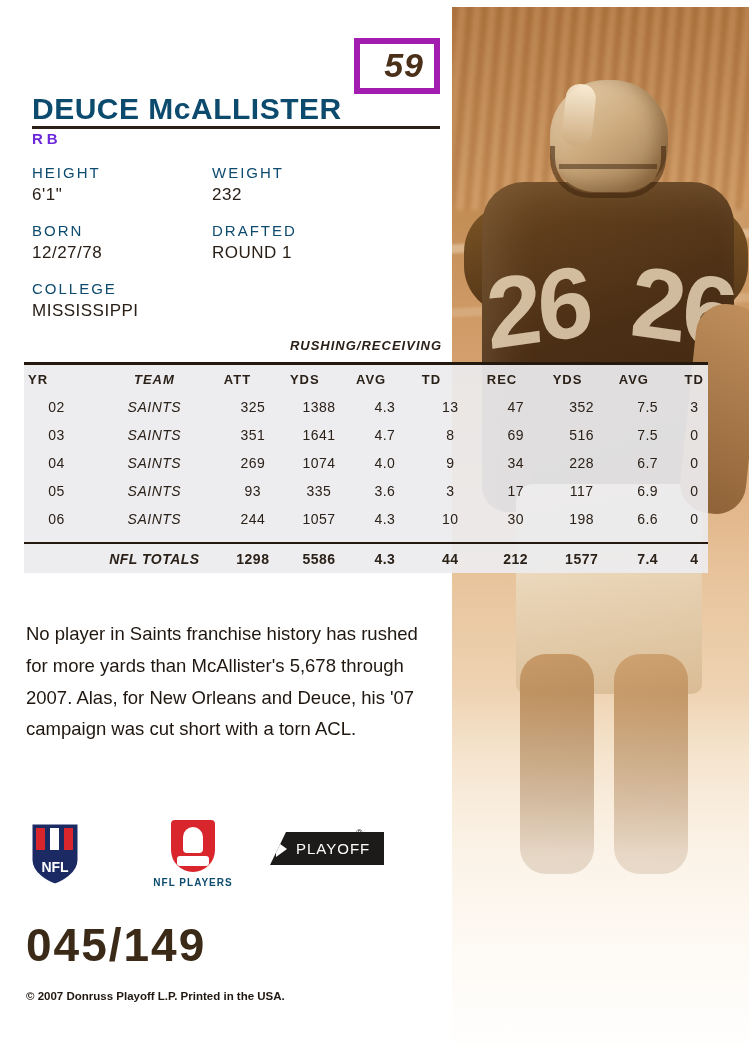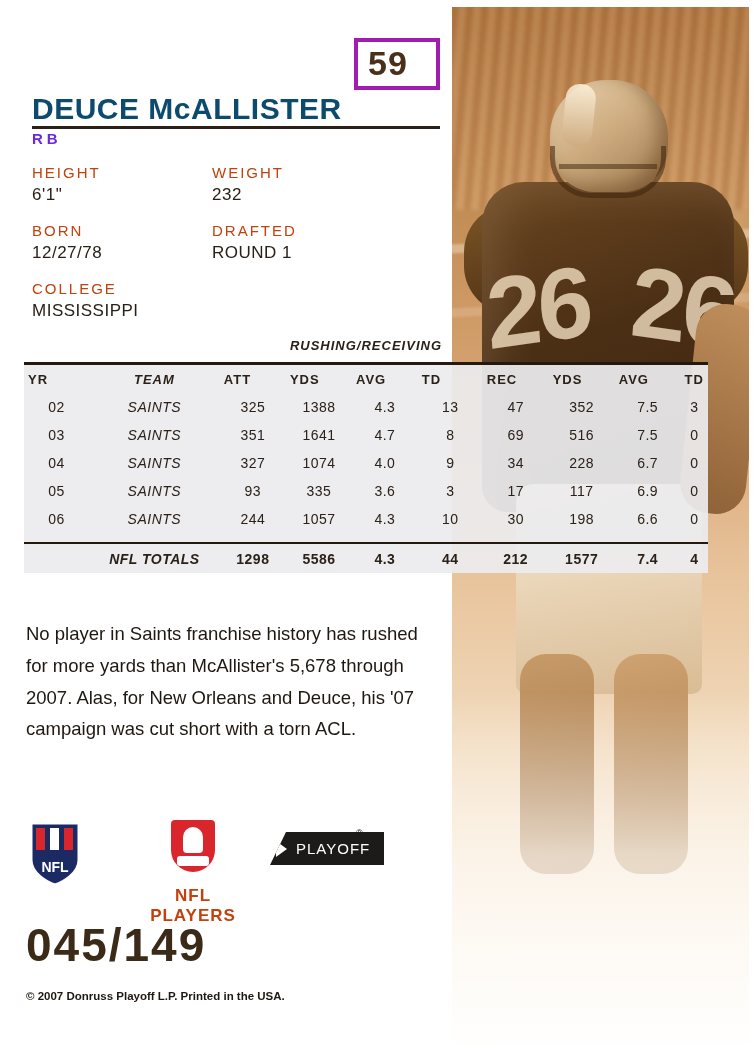--- a/index.html
+++ b/index.html
@@ -96,23 +96,24 @@
   }
 
   
   .info-panel {
     position: absolute; left: 0; top: 0; width: 452px; height: 1052px;
     background: #ffffff;
   }
   .card-number-box {
     position: absolute; right: 12px; top: 38px;
     min-width: 86px; padding: 4px 10px 6px;
-    border: 4px solid #a21caf;
+    border: 6px solid #a21caf;
     background: rgba(255,255,255,0.92);
-    text-align: left;
+    text-align: right;
+    font-style: italic;
   }
   .card-number {
     font-size: 34px; font-weight: bold; color: #4a3018; letter-spacing: 1px; line-height: 1;
   }
   .player-name {
     position: absolute; left: 32px; top: 92px;
     font-size: 30px; font-weight: bold; color: #0c4a6e;
     letter-spacing: 0.5px; white-space: nowrap;
   }
   .name-rule {
@@ -120,21 +121,21 @@
     background: #2b2118;
   }
   .position {
     position: absolute; left: 32px; top: 130px;
     font-size: 15px; font-weight: bold; letter-spacing: 4px; color: #6d28d9;
   }
   .bio { position: absolute; left: 32px; top: 164px; width: 400px; }
   .bio-row { display: flex; margin-bottom: 17px; }
   .bio-col { width: 180px; }
   .bio-label {
-    font-size: 15px; letter-spacing: 2px; color: #c2410c; margin-bottom: 4px;
+    font-size: 15px; letter-spacing: 2px; color: #0c4a6e; margin-bottom: 4px;
   }
   .bio-value {
     font-size: 17px; color: #2a2018; letter-spacing: 0.5px;
   }
   .stat-caption {
     position: absolute; right: 10px; top: 338px;
     font-size: 13px; font-style: italic; font-weight: bold;
     letter-spacing: 1px; color: #2a2018;
   }
   
@@ -179,22 +180,22 @@
   }
   .nflpa-mark:before {
     content:""; position:absolute; left: 12px; top: 7px; width: 20px; height: 26px;
     background: #ffffff; border-radius: 10px 10px 4px 4px;
   }
   .nflpa-mark:after {
     content:""; position:absolute; left: 6px; bottom: 6px; width: 32px; height: 10px;
     background: #ffffff; border-radius: 3px;
   }
   .nflpa-text {
-    margin-top: 14px; text-align: center; font-size: 17px; font-weight: bold;
-    letter-spacing: 1px; color: #c2410c;
+    margin-top: 5px; text-align: center; font-size: 10px; font-weight: bold;
+    letter-spacing: 1px; color: #0c4a6e;
   }
   .playoff-badge {
     position: absolute; left: 244px; top: 12px;
     background: #1d1b19; color: #ffffff;
     padding: 8px 14px 8px 26px;
     font-size: 15px; font-weight: normal; letter-spacing: 1px;
     clip-path: polygon(16px 0, 100% 0, 100% 100%, 0 100%);
     position: absolute;
   }
   .playoff-badge .tri {
@@ -329,21 +330,21 @@
           <td>4.7</td>
           <td>8</td>
           <td>69</td>
           <td>516</td>
           <td>7.5</td>
           <td>0</td>
         </tr>
         <tr>
           <td>04</td>
           <td class="team">SAINTS</td>
-          <td>327</td>
+          <td>269</td>
           <td>1074</td>
           <td>4.0</td>
           <td>9</td>
           <td>34</td>
           <td>228</td>
           <td>6.7</td>
           <td>0</td>
         </tr>
         <tr>
           <td>05</td>

